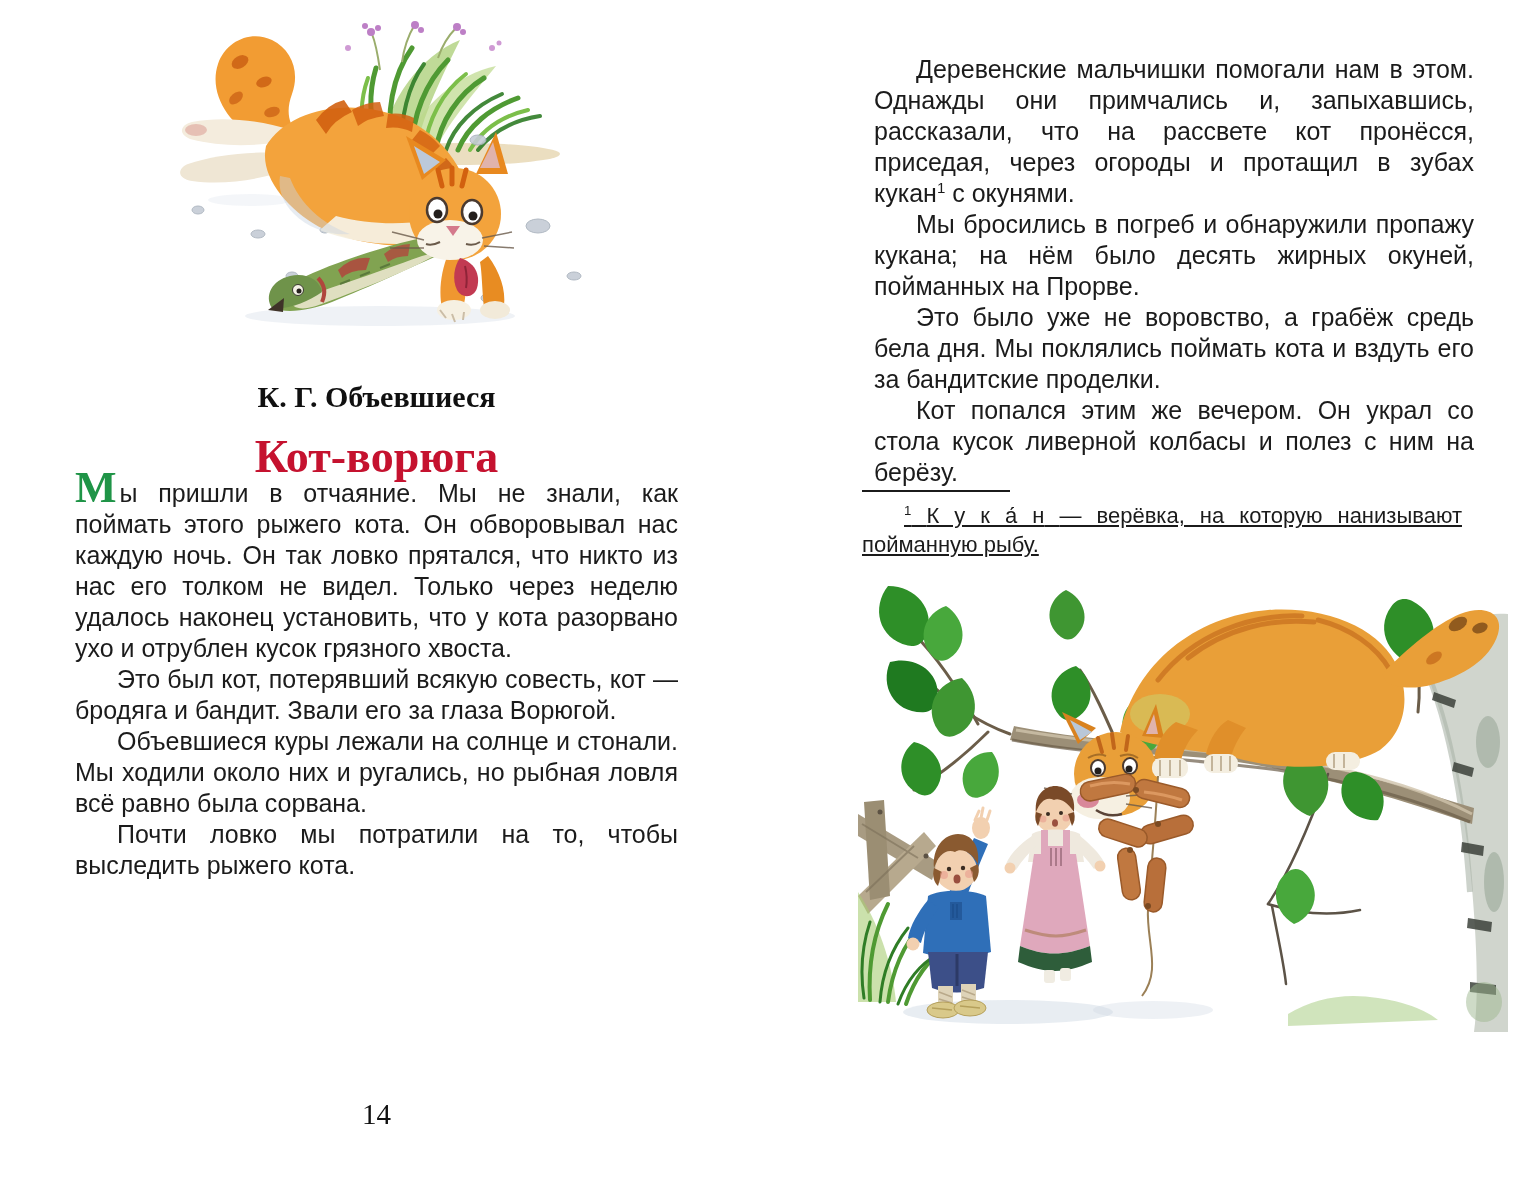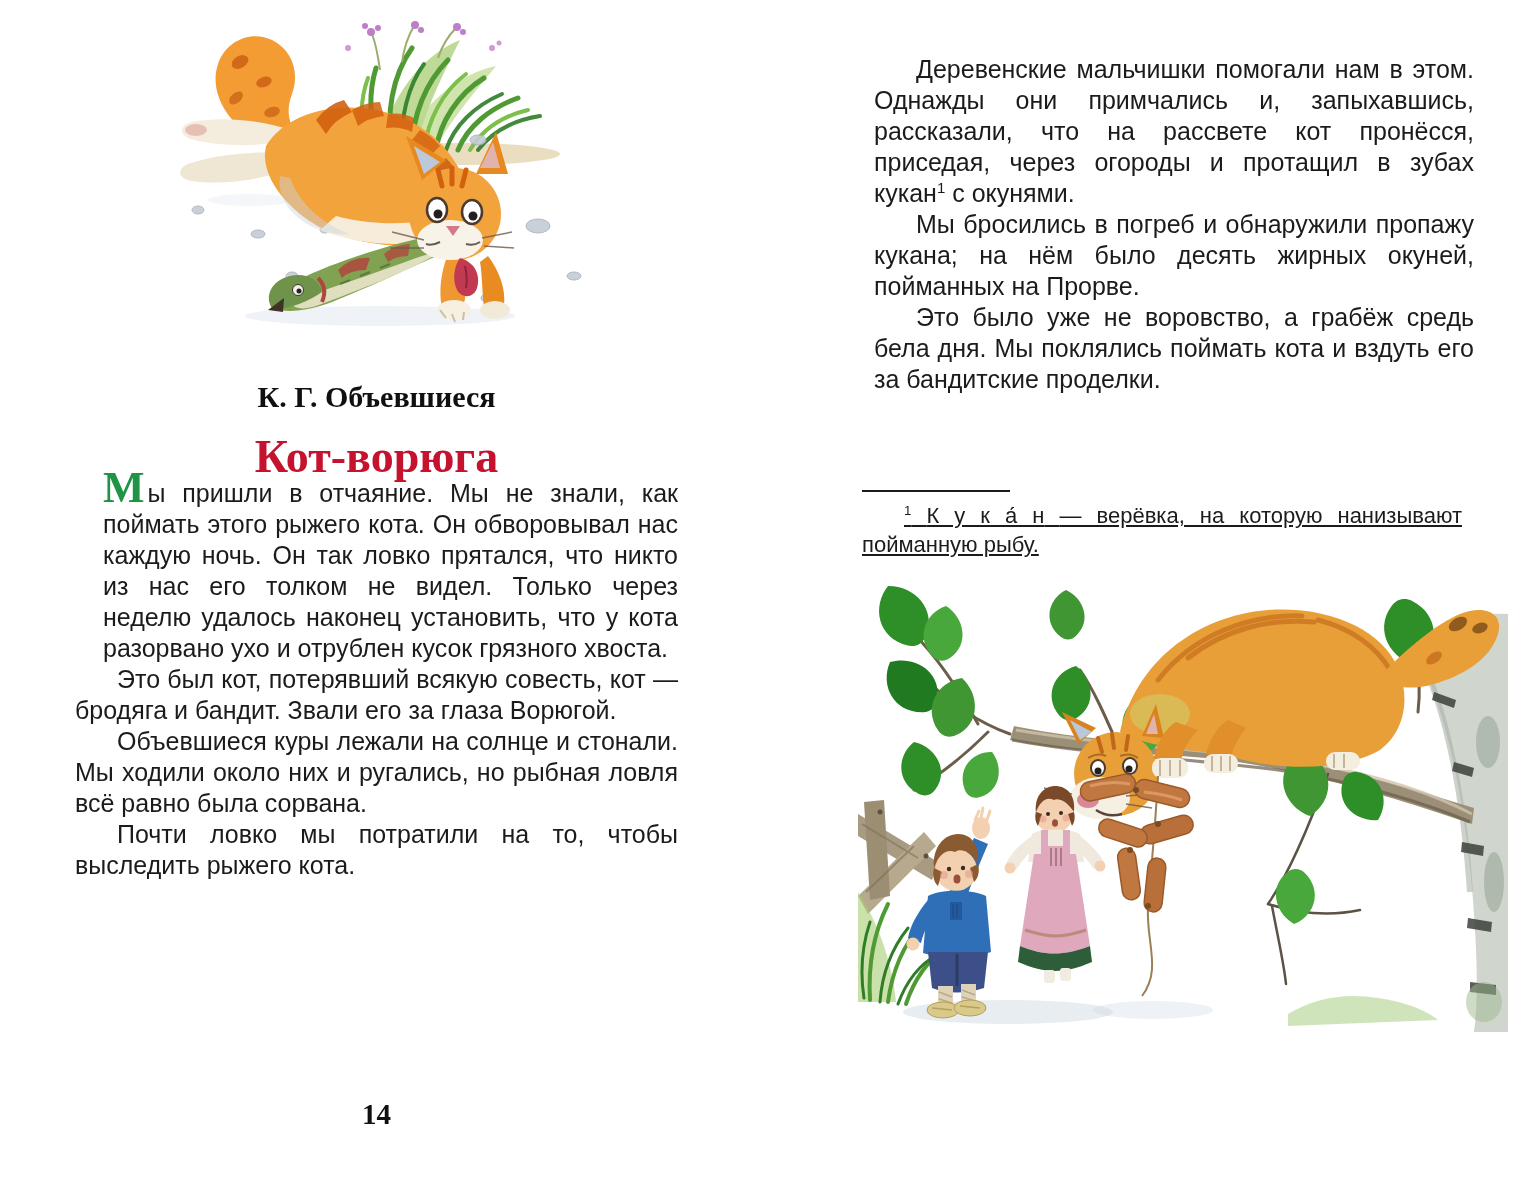--- a/index.html
+++ b/index.html
@@ -7,21 +7,21 @@
     position:relative; width:1540px; height:1181px; background:#ffffff;
     font-family:"Liberation Sans", sans-serif;
     color:var(--body-text, #1b1b1b);
     overflow:hidden;
   }
   .abs { position:absolute; }
   figure { margin:0; padding:0; }
 
   .body-text { font-size:25px; line-height:31px; text-align:justify; }
   .body-text p { margin:0; text-indent:42px; }
-  .body-text p.no-indent { text-indent:0;margin-left:28px; }
+  .body-text p.no-indent { text-indent:0; }
 
   .dropcap {
     font-family:"Liberation Serif", serif; font-weight:bold;
     font-size:44px; line-height:0; color:var(--dropcap-green, #1f9447);
     margin-right:3px;
   }
   .author {
     font-family:"Liberation Serif", serif; font-weight:bold;
     font-size:30px; line-height:40px; text-align:center; color:#101010;
   }
@@ -30,21 +30,21 @@
     font-size:46px; line-height:56px; text-align:center;
     color:var(--title-red, #c5122f);
   }
   sup.fn-mark { font-size:60%; vertical-align:super; line-height:0; }
 
   .footnote { font-size:22px; line-height:29px; text-align:justify;text-decoration:underline; }
   .footnote .rule { width:148px; border-top:2px solid #1b1b1b; margin:0 0 9px 0; }
   .footnote p { margin:0; text-indent:42px; }
 
   .page-number {
-    font-family:"Liberation Serif", serif; font-weight:bold;
+    font-family:"Liberation Serif", serif; font-weight:normal;
     font-size:29px; text-align:center; color:var(--page-number-black, #101010);
   }
 </style>
 </head>
 <body>
 
 <div class="book">
 
   <section class="abs" style="left:0;top:0;width:770px;height:1181px;">
 
@@ -195,20 +195,21 @@
 
     <div class="abs page-number" style="left:75px;top:1098px;width:603px;">14</div>
   </section>
 
   <section class="abs" style="left:770px;top:0;width:770px;height:1181px;">
 
     <div class="abs body-text" style="left:104px;top:54px;width:600px;">
       <p><span>Деревенские мальчишки помогали нам в этом. Однажды они примчались и, запыхавшись, рассказали, что на рассвете кот пронёсся, приседая, через огороды и протащил в зубах кукан</span><sup class="fn-mark">1</sup><span> с окунями.</span></p>
       <p>Мы бросились в погреб и обнаружили пропажу кукана; на нём было десять жирных окуней, пойманных на Прорве.</p>
       <p>Это было уже не воровство, а грабёж средь бела дня. Мы поклялись поймать кота и вздуть его за бандитские проделки.</p>
+      <p>Кот попался этим же вечером. Он украл со стола кусок ливерной колбасы и полез с ним на берёзу.</p>
     </div>
 
     <div class="abs footnote" style="left:92px;top:490px;width:600px;">
       <div class="rule"></div>
       <p><sup class="fn-mark">1</sup> <span class="fn-term">К у к а́ н</span> <span>— верёвка, на которую нанизывают пойманную рыбу.</span></p>
     </div>
 
     <figure class="abs" style="left:88px;top:562px;width:650px;height:470px;">
       <svg viewBox="0 0 650 470" width="650" height="470">
         <g>

